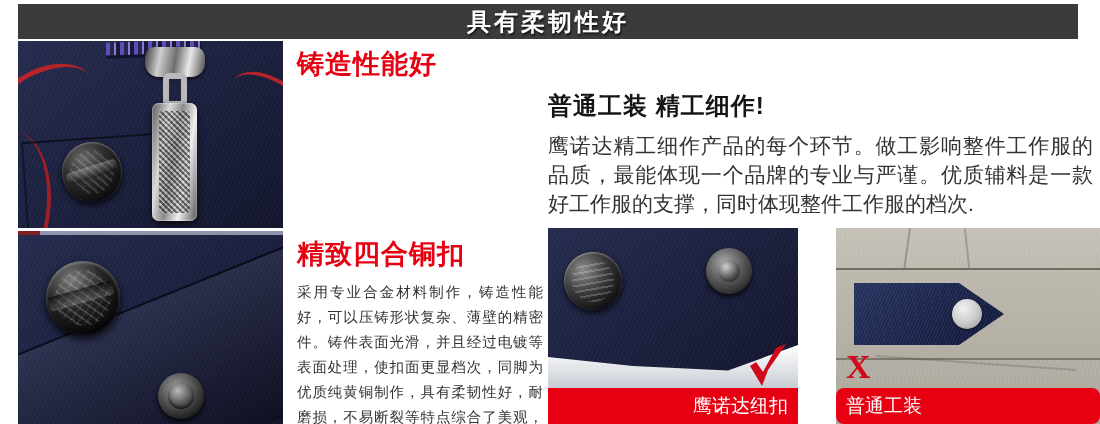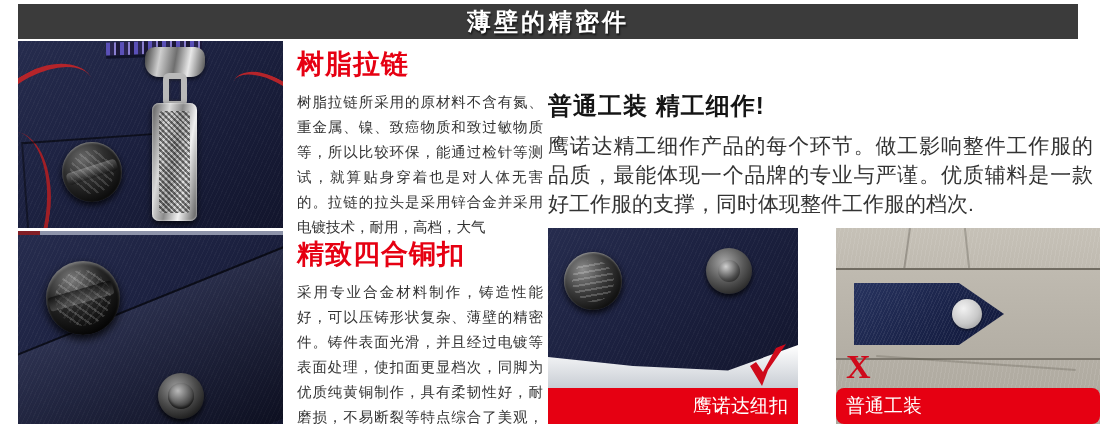--- a/index.html
+++ b/index.html
@@ -234,21 +234,21 @@
     background:radial-gradient(circle at 38% 32%, #f2f2f2 0%, #c9c9c9 55%, #8f8f8f 100%);
     box-shadow:0 1px 3px rgba(0,0,0,0.6);
   }
 </style>
 </head>
 <body>
 
 <div class="page">
 
   <div class="banner">
-    <span class="banner-title">薄壁的精密件</span>
+    <span class="banner-title">具有柔韧性好</span>
   </div>
 
   <div class="photo navy-bg photoA">
     <div class="collar-pattern"></div>
     <div class="piping-tl"></div>
     <div class="piping-left"></div>
     <div class="piping-tr"></div>
     <div class="pocket-seam"></div>
     <div class="btnA">
       <div class="btnA-hatch"></div>
@@ -266,22 +266,21 @@
     <div class="fold-seam"></div>
     <div class="btnB">
       <div class="btnB-hatch"></div>
       <div class="btnB-stripe"></div>
     </div>
     <div class="studB">
       <div class="studB-inner"></div>
     </div>
   </div>
 
-  <h2 class="red-heading mid-h1">树脂拉链</h2>
-  <p class="body-text mid-p1">树脂拉链所采用的原材料不含有氮、重金属、镍、致癌物质和致过敏物质等，所以比较环保，能通过检针等测试，就算贴身穿着也是对人体无害的。拉链的拉头是采用锌合金并采用电镀技术，耐用，高档，大气</p>
+  <h2 class="red-heading mid-h1">铸造性能好</h2>
 
   <h2 class="red-heading mid-h2">精致四合铜扣</h2>
   <p class="body-text mid-p2">采用专业合金材料制作，铸造性能好，可以压铸形状复杂、薄壁的精密件。铸件表面光滑，并且经过电镀等表面处理，使扣面更显档次，同脚为优质纯黄铜制作，具有柔韧性好，耐磨损，不易断裂等特点综合了美观，时尚，耐用等特点</p>
 
   <h2 class="right-heading">普通工装 精工细作!</h2>
   <p class="right-body">鹰诺达精工细作产品的每个环节。做工影响整件工作服的品质，最能体现一个品牌的专业与严谨。优质辅料是一款好工作服的支撑，同时体现整件工作服的档次.</p>
 
   <div class="photo photoC">
     <div class="garmentC navy-bg">
       <div class="btnC">

